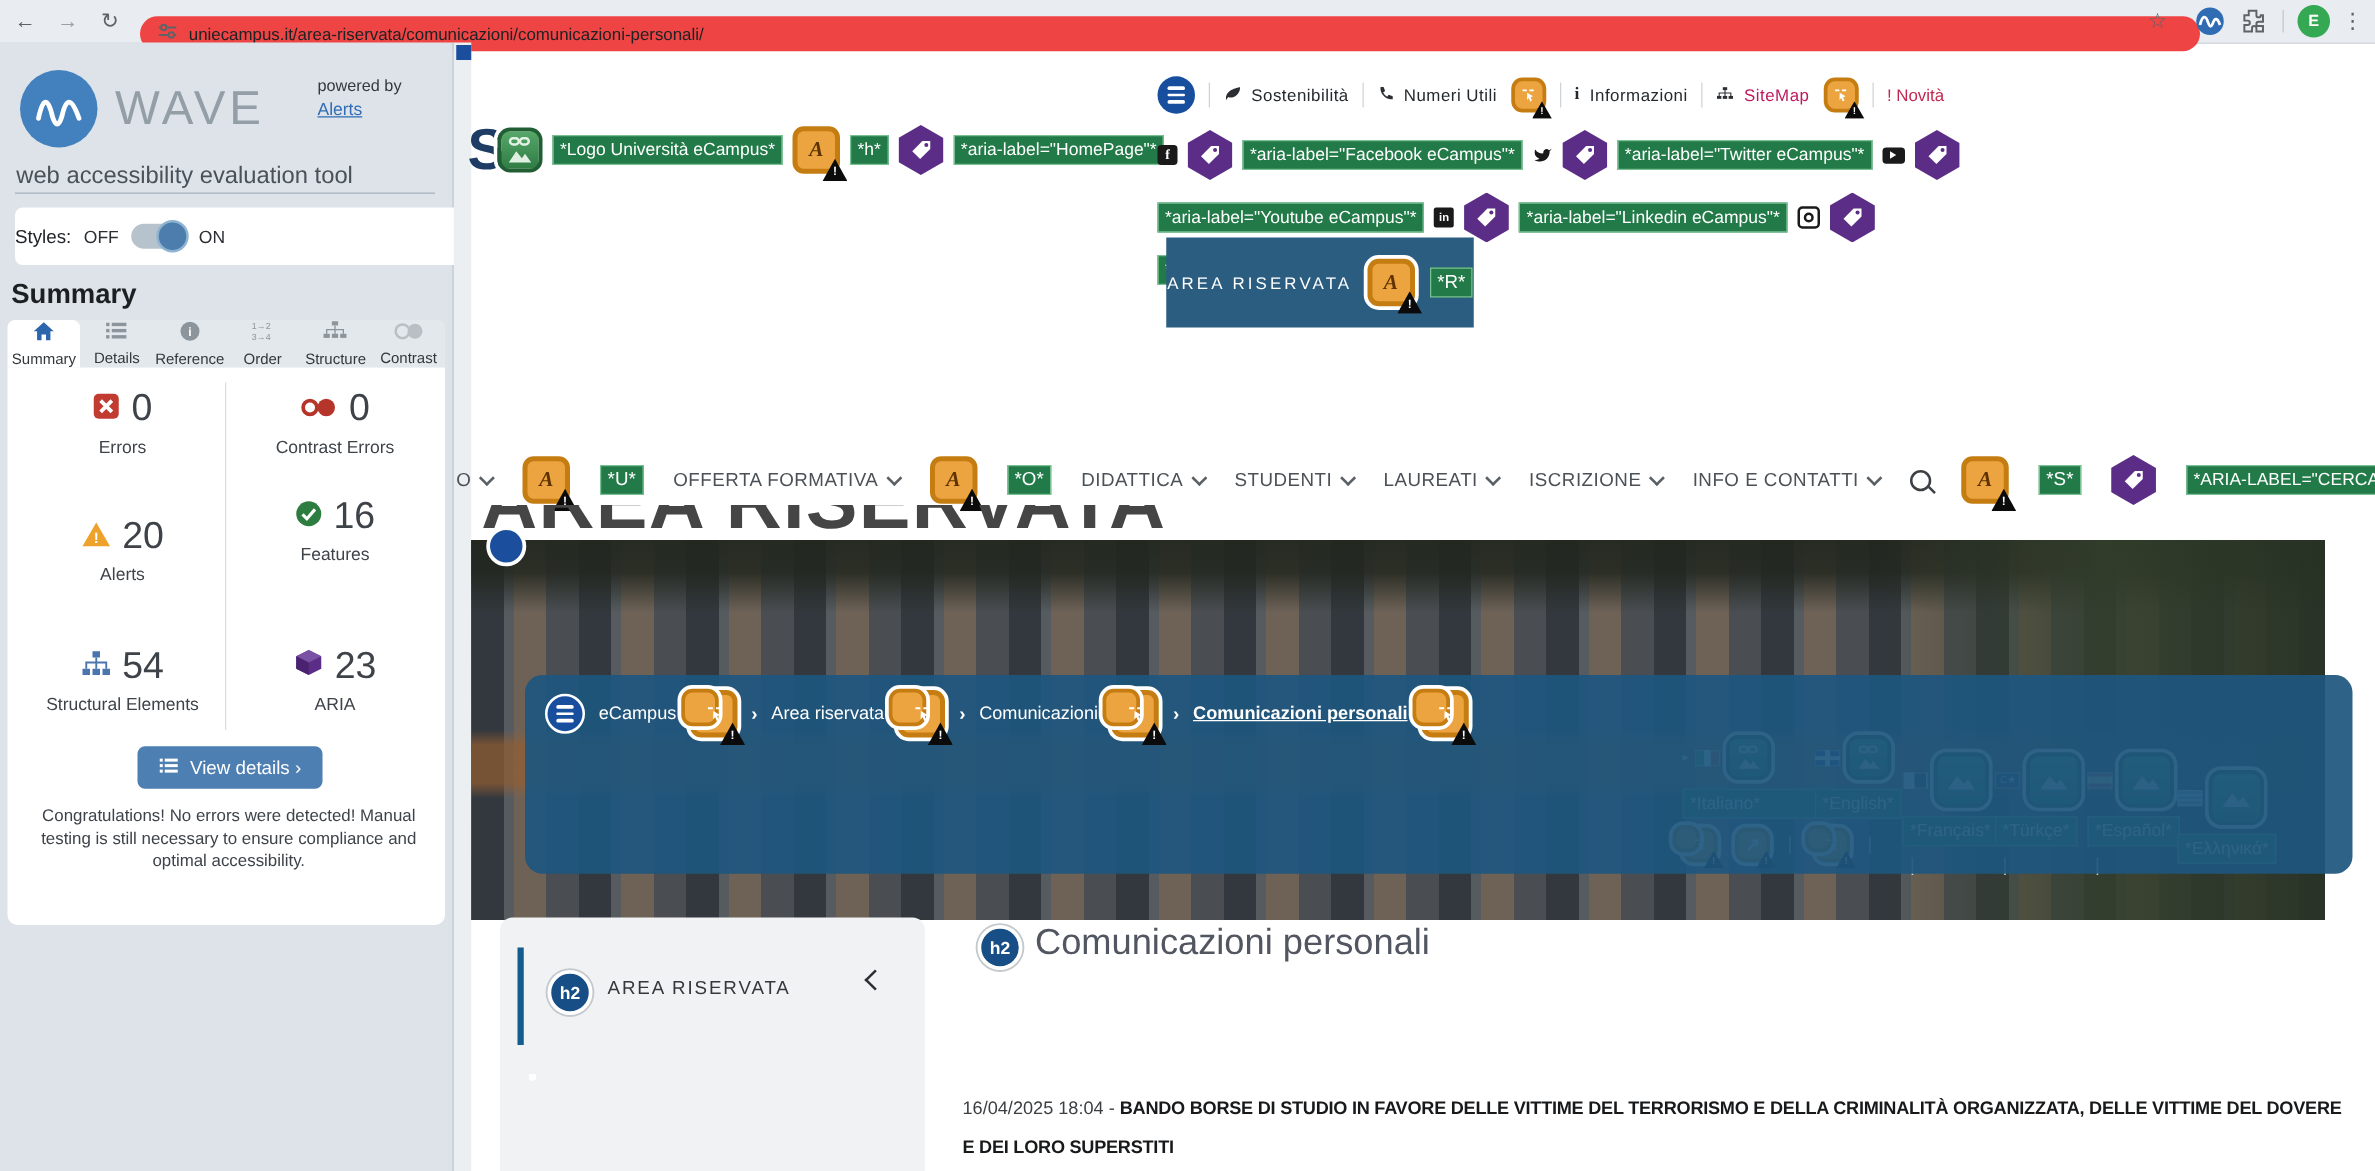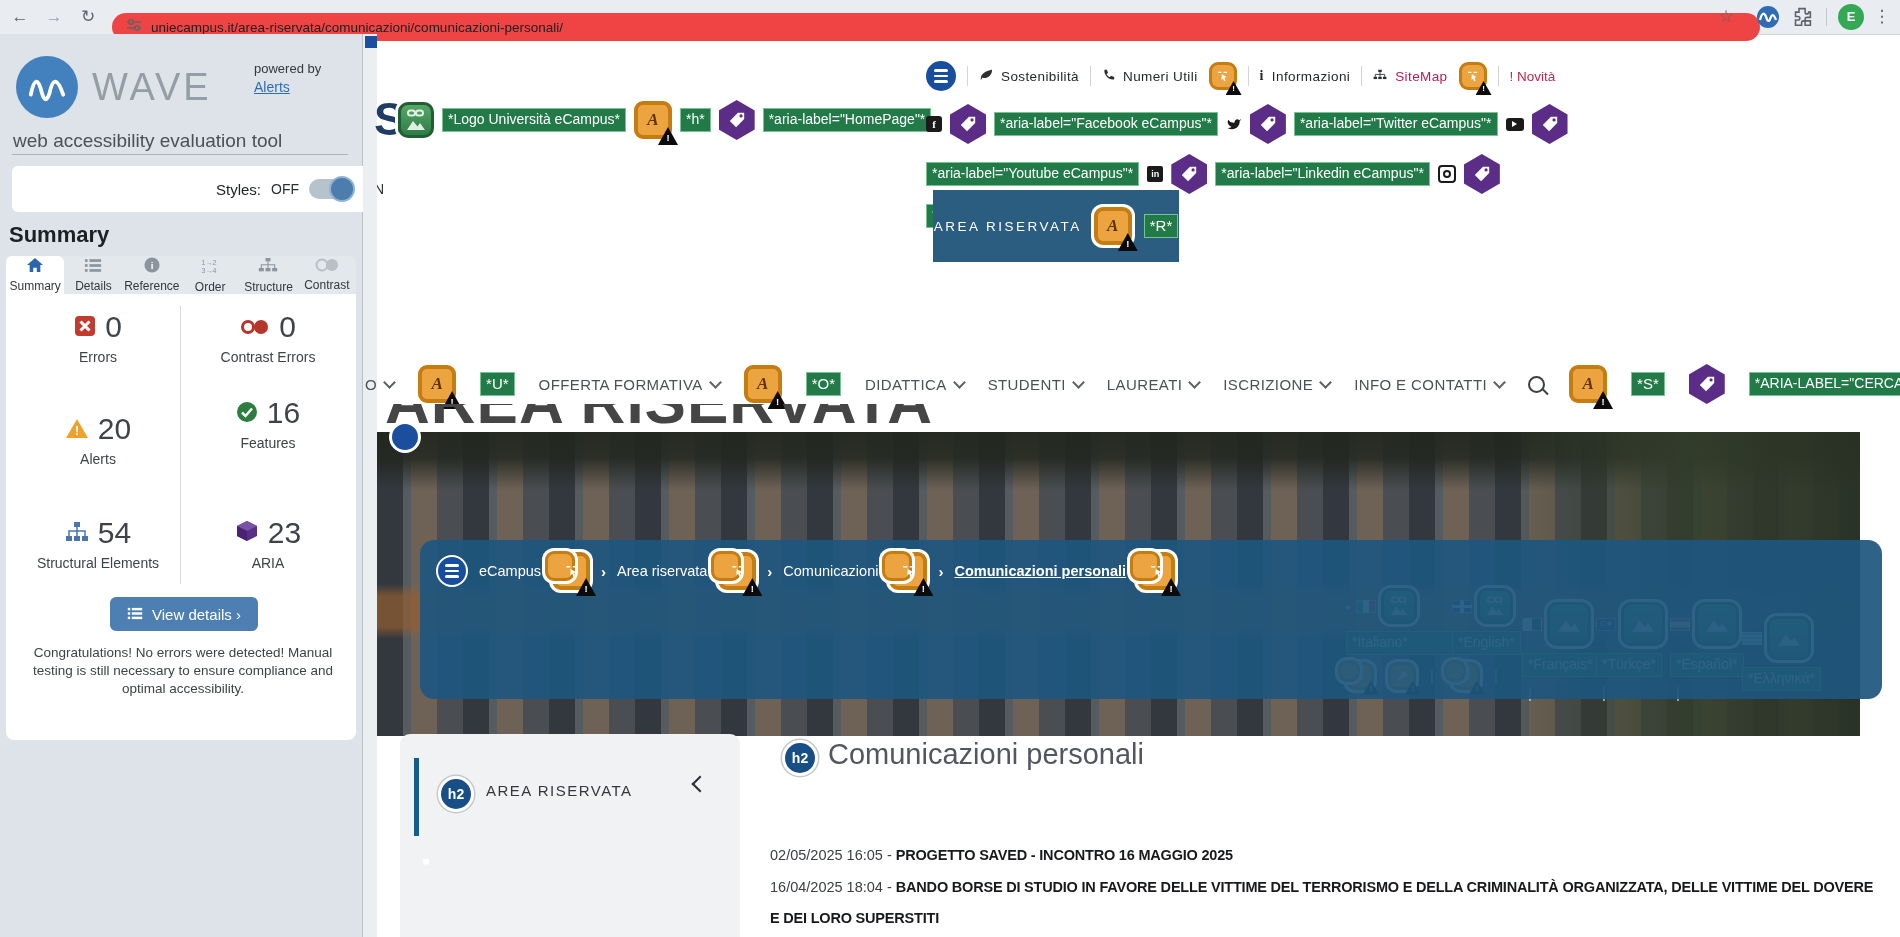--- a/index.html
+++ b/index.html
@@ -15,21 +15,21 @@
   .toolsep{position:absolute;left:1826px;top:8px;width:1px;height:18px;background:#c4c8cc;}
 
   
   #wavepanel{position:absolute;left:0;top:34px;width:363px;height:903px;background:#dde3e9;border-right:1px solid #b8c1c9;box-sizing:border-box;}
   #wlogo{position:absolute;left:16px;top:22px;width:62px;height:62px;border-radius:50%;background:#4281bd;display:flex;align-items:center;justify-content:center;}
   #wavename{position:absolute;left:92px;top:32px;font-size:38px;color:#949ea6;letter-spacing:3px;}
   #pwr{position:absolute;left:254px;top:26px;font-size:13px;color:#35393d;line-height:1.35;}
   #pwr a{color:#2f6eb5;text-decoration:underline;font-size:14px;}
   #tagline{position:absolute;left:13px;top:96px;font-size:19px;color:#4a5157;}
   #whr{position:absolute;left:12px;top:120px;width:336px;height:1px;background:#a9b3bc;}
-  #stylescard{position:absolute;left:12px;top:132px;width:372px;height:46px;background:#fff;border-radius:6px;display:flex;align-items:center;justify-content:flex-end;gap:10px;}
+  #stylescard{position:absolute;left:12px;top:132px;width:372px;height:46px;background:#fff;border-radius:6px;display:flex;align-items:center;justify-content:flex-start;gap:10px;}
   #stylescard .lbl{font-size:15px;color:#202428;}
   .ofon{font-size:14px;color:#2b2f33;}
   #toggle{width:44px;height:20px;border-radius:10px;background:#b7c3cc;position:relative;}
   #toggle .knob{position:absolute;right:-2px;top:-3px;width:26px;height:26px;border-radius:50%;background:#4c7dad;border:2px solid #8fb3d2;box-sizing:border-box;}
   #sumh{position:absolute;left:9px;top:188px;font-size:22px;font-weight:600;color:#1c2023;}
   #tabs{position:absolute;left:6px;top:222px;width:350px;height:38px;display:flex;background:#e2e8ec;border-radius:6px 6px 0 0;}
   .tab{flex:1;display:flex;flex-direction:column;align-items:center;justify-content:center;gap:2px;}
   .tab .tlab{font-size:12px;color:#33383c;}
   .tab.active{background:#fff;border-radius:6px 6px 0 0;}
   #statspanel{position:absolute;left:6px;top:260px;width:350px;height:446px;background:#fff;border-radius:0 0 8px 8px;}
@@ -711,24 +711,19 @@
     <span class="shield abs" style="left:26px;top:128px;"><span class="out"></span><span class="body">
           <i></i>
           <i></i>
           <i></i>
         </span></span>
   </div>
 
   <span class="h2b abs" id="h2main">h2</span>
   <div id="pagetitle">Comunicazioni personali</div>
 
-  <div class="newsitem" style="top:840px;">
-    <span>02/05/2025 16:05</span>
-    <span>-</span>
-    <b>PROGETTO SAVED - INCONTRO 16 MAGGIO 2025</b>
-  </div>
   <div class="newsitem" style="top:872px;width:1108px;">
     <span>16/04/2025 18:04</span>
     <span>-</span>
     <b>BANDO BORSE DI STUDIO IN FAVORE DELLE VITTIME DEL TERRORISMO E DELLA CRIMINALITÀ ORGANIZZATA, DELLE VITTIME DEL DOVERE E DEI LORO SUPERSTITI</b>
   </div>
 
 </div>
 
 </body></html>

